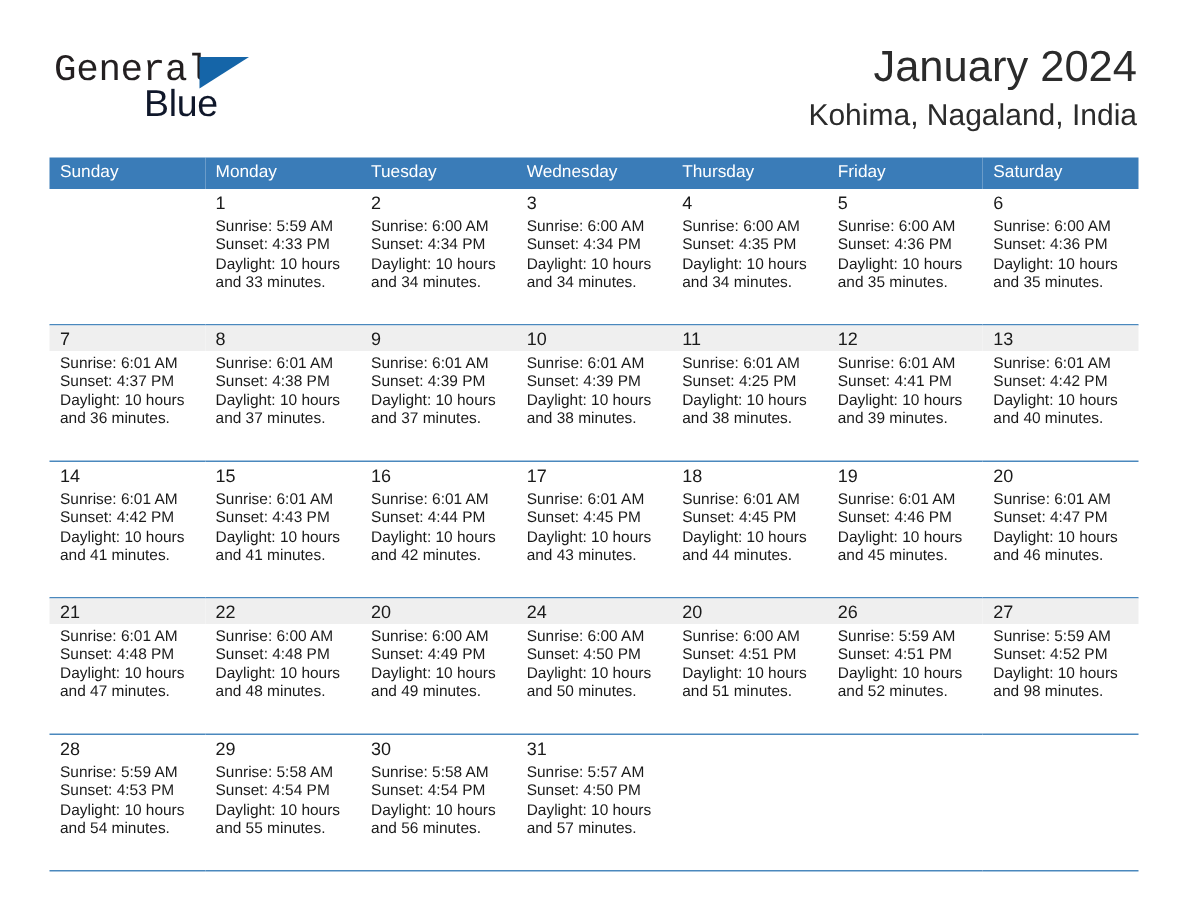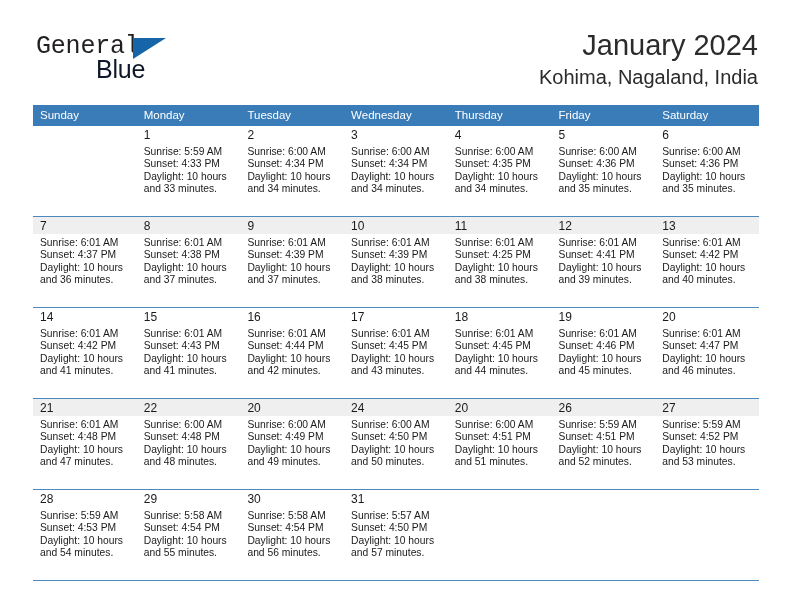--- a/index.html
+++ b/index.html
@@ -416,21 +416,21 @@
               <div>Daylight: 10 hours</div>
               <div>and 52 minutes.</div>
             </div>
           </td>
           <td>
             <div class="daynum-bar">27</div>
             <div class="cell-body">
               <div>Sunrise: 5:59 AM</div>
               <div>Sunset: 4:52 PM</div>
               <div>Daylight: 10 hours</div>
-              <div>and 53 minutes.</div>
+              <div>and 98 minutes.</div>
             </div>
           </td>
         </tr>
         <tr class="weekrow plain lastrow">
           <td>
             <div class="daynum-bar">28</div>
             <div class="cell-body">
               <div>Sunrise: 5:59 AM</div>
               <div>Sunset: 4:53 PM</div>
               <div>Daylight: 10 hours</div>

